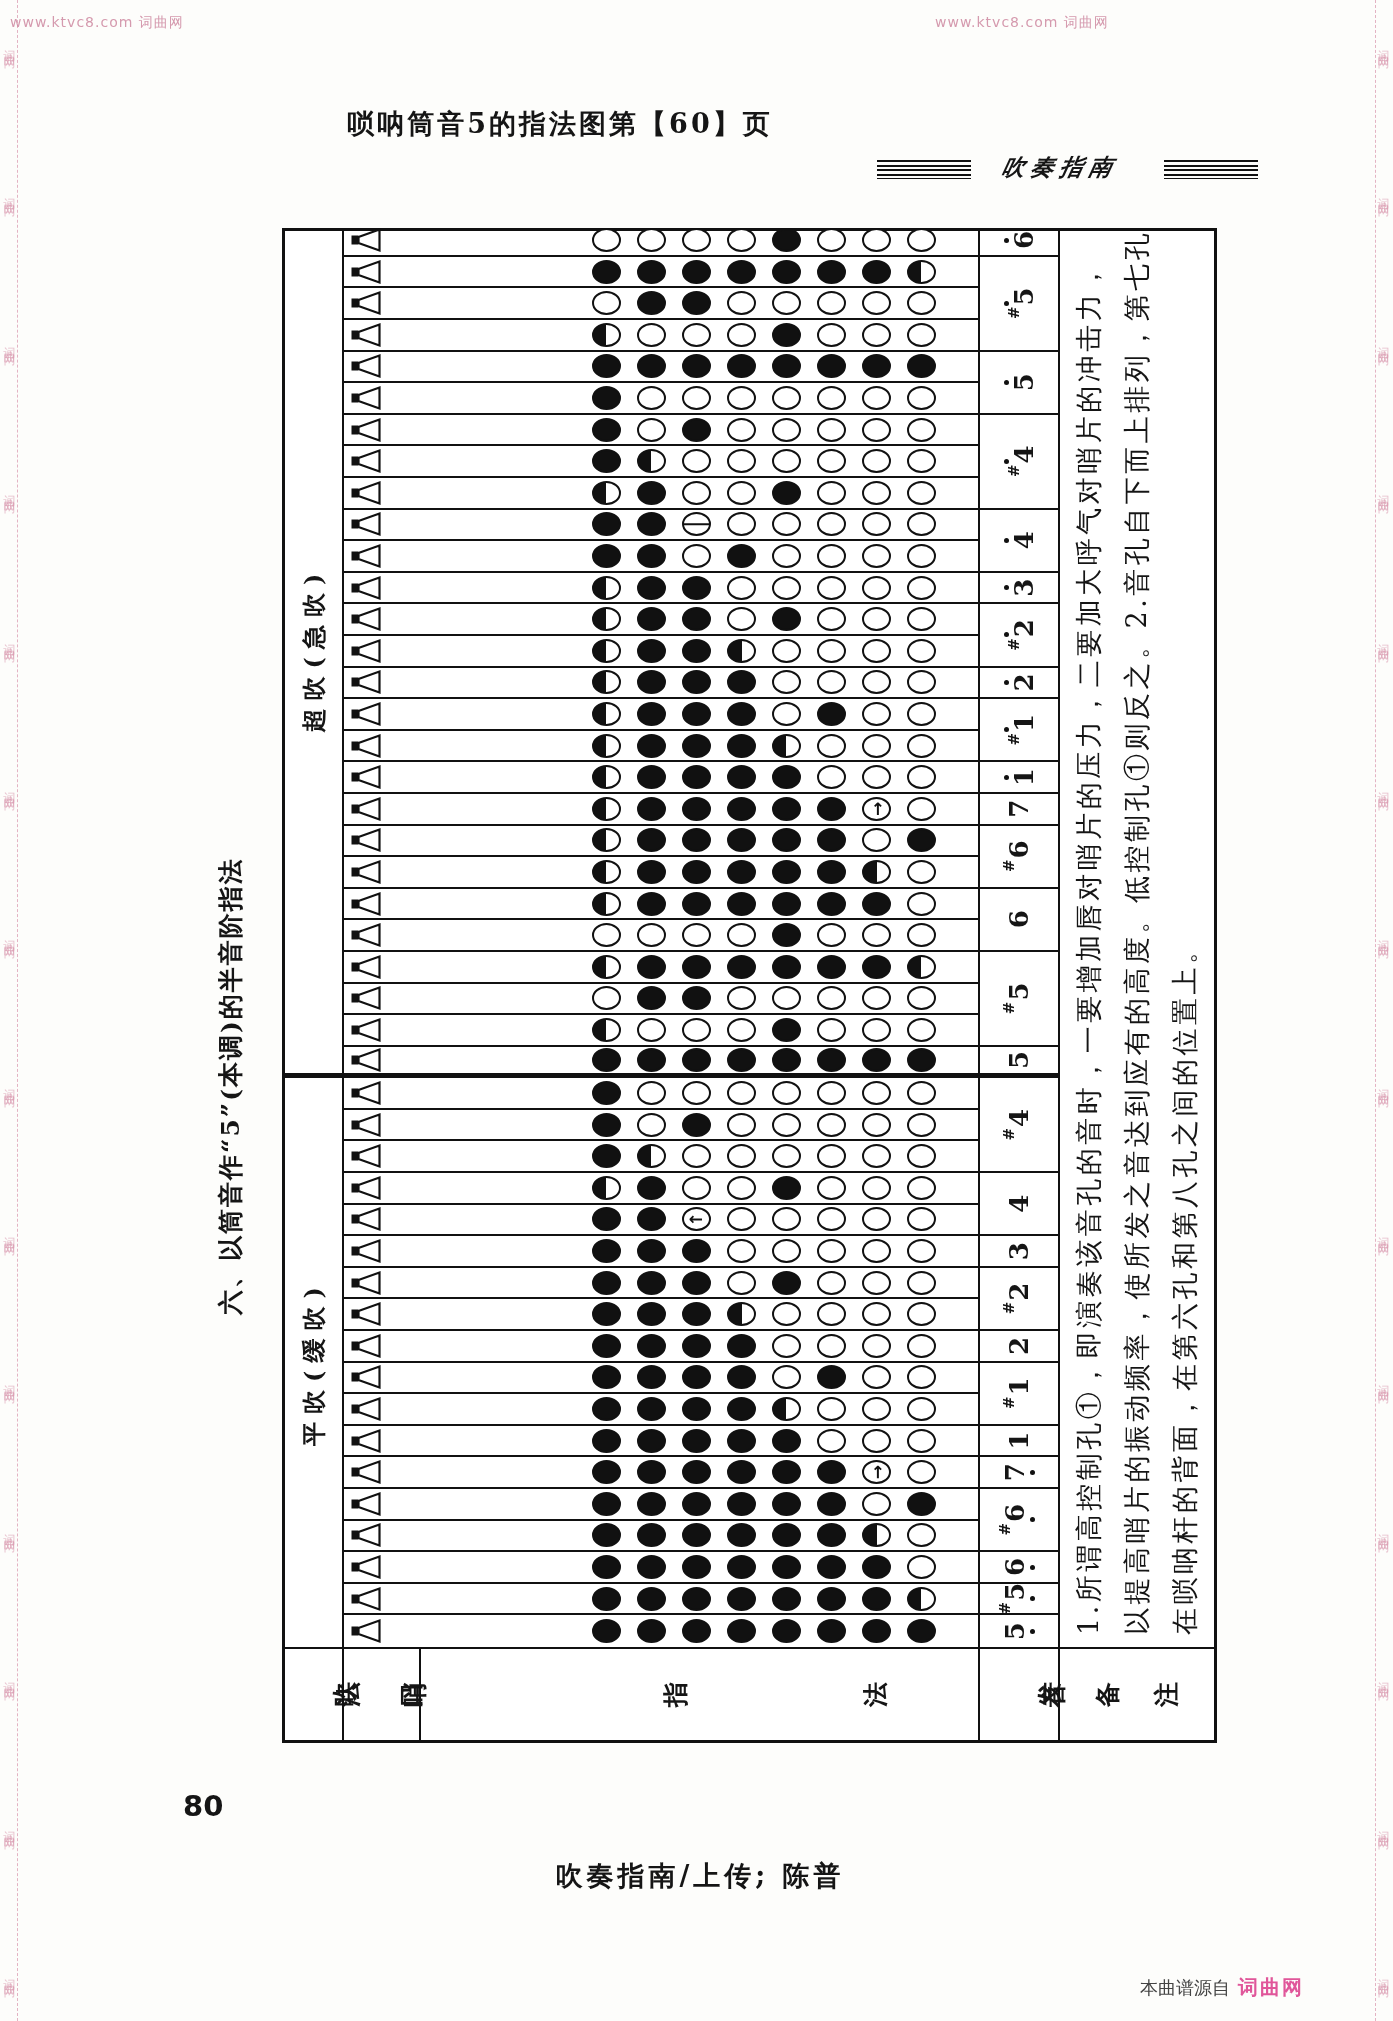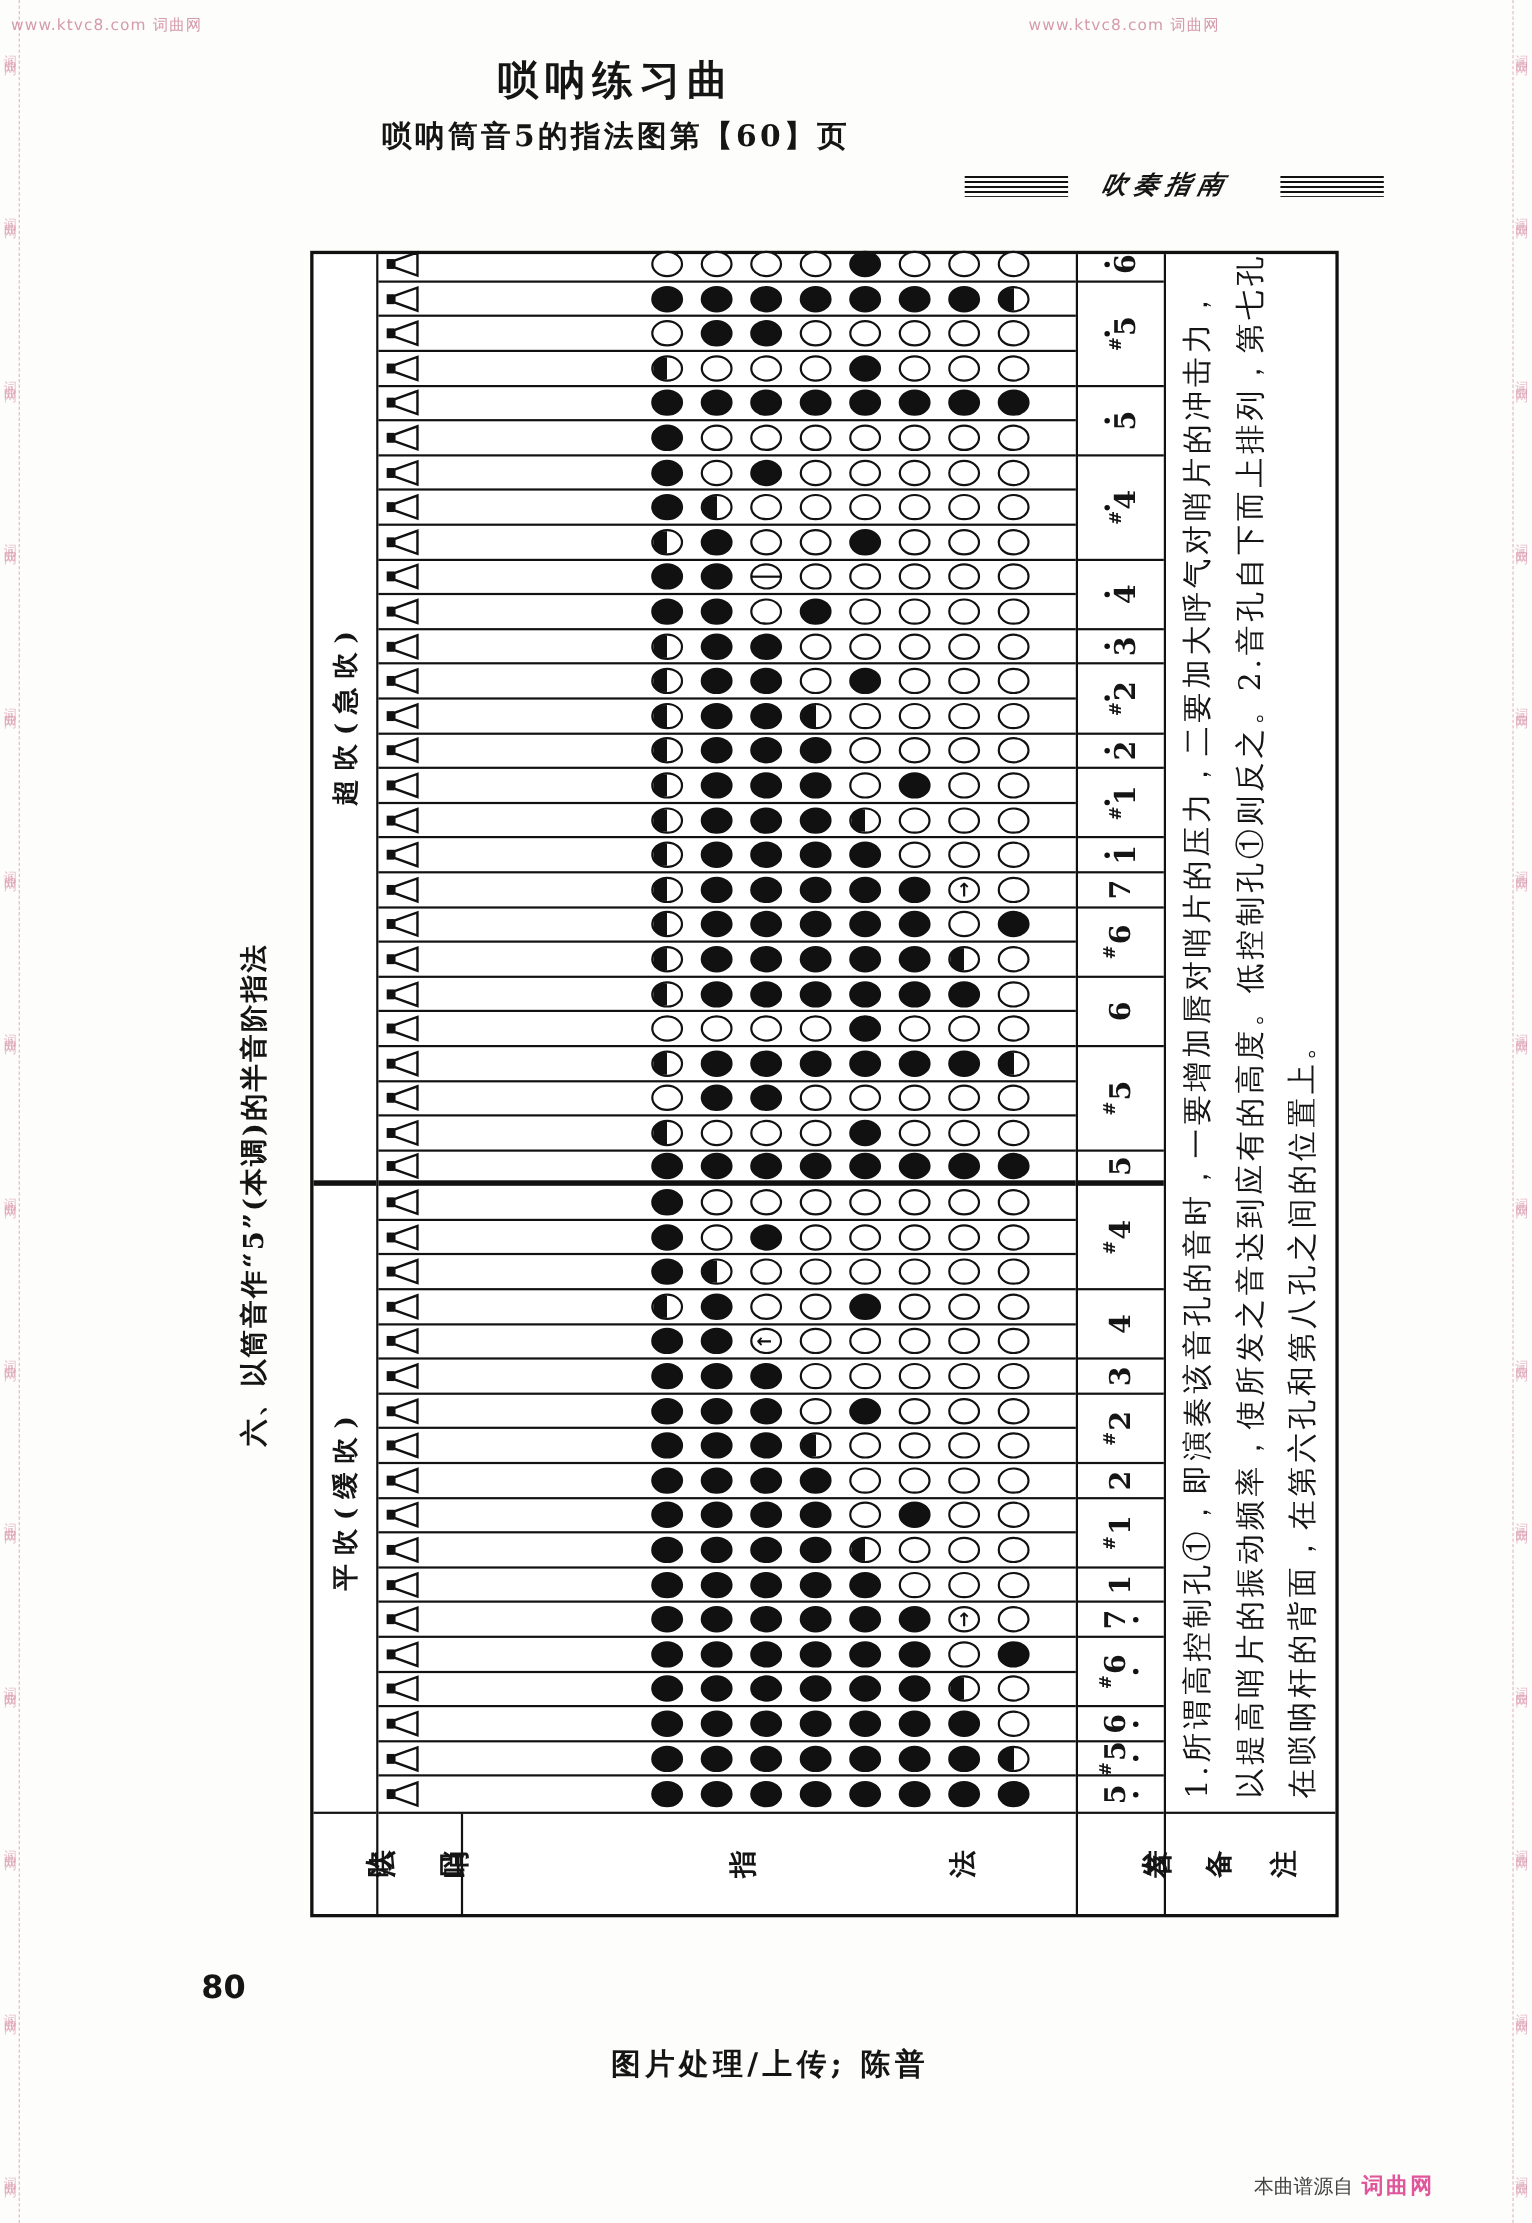--- a/index.html
+++ b/index.html
@@ -132,21 +132,20 @@
       <span>词曲网</span>
       <span>词曲网</span>
       <span>词曲网</span>
       <span>词曲网</span>
       <span>词曲网</span>
       <span>词曲网</span>
       <span>词曲网</span>
       <span>词曲网</span>
     </div>
 
-  <div id="main-title">唢呐练习曲</div>
   <div id="sub-title">唢呐筒音5的指法图第【60】页</div>
 
   <div id="band-l" class="band-lines"></div>
   <div id="band-text">吹奏指南</div>
   <div id="band-r" class="band-lines"></div>
 
   <div id="rot-box">
     <div id="rot-content">
       <div id="section-title">六、以筒音作“5”(本调)的半音阶指法</div>
 
@@ -1039,18 +1038,18 @@
               <div>以提高哨片的振动频率，使所发之音达到应有的高度。低控制孔①则反之。2.音孔自下而上排列，第七孔</div>
               <div>在唢呐杆的背面，在第六孔和第八孔之间的位置上。</div>
             </div>
         </div>
 
       </div>
     </div>
   </div>
 
   <div id="page-num">80</div>
-  <div id="footer-center">图片处理/上传; 陈普</div>
+  <div id="footer-center">吹奏指南/上传; 陈普</div>
   <div id="footer-src">
     <span>本曲谱源自</span><b>词曲网</b>
   </div>
 
 </div>
 
 </body></html>

